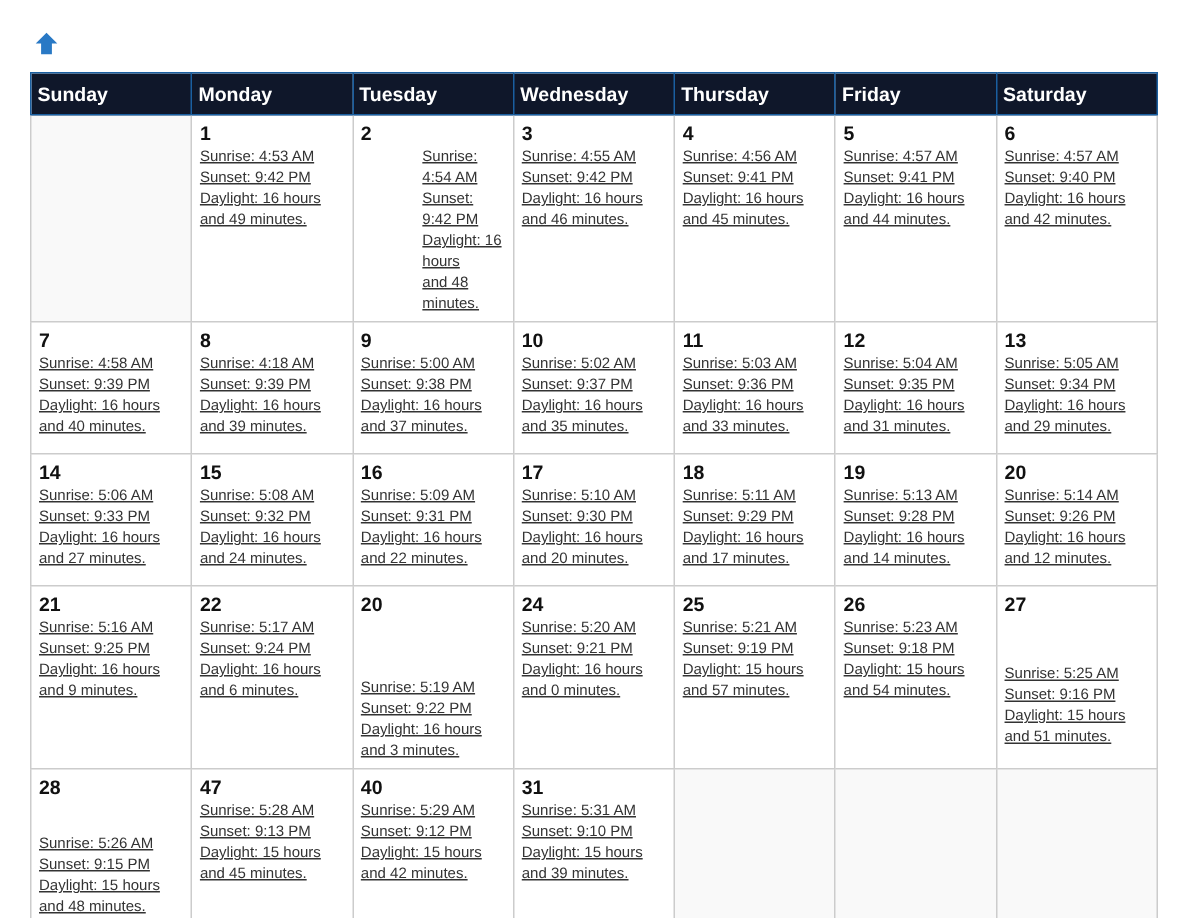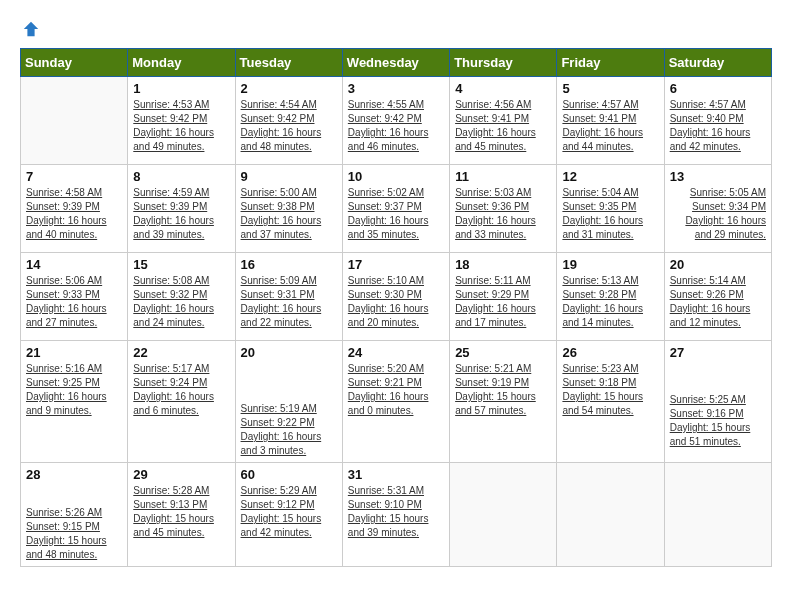--- a/index.html
+++ b/index.html
@@ -52,21 +52,21 @@
     .location {
       font-size: 16px;
       color: #333;
     }
     .calendar {
       width: 100%;
       border-collapse: collapse;
       border: 1px solid #ccc;
     }
     .calendar th {
-      background-color: #4d7c0f;
+      background-color: #0f172a;
       color: #fff;
       font-size: 13px;
       font-weight: bold;
       padding: 6px 4px;
       text-align: left;
       border: 1px solid #1a5fa0;
     }
     .calendar td {
       vertical-align: top;
       padding: 4px 5px;
@@ -130,21 +130,21 @@
         <td class="empty"></td>
         <td>
           <span class="day-number">1</span>
           <div class="day-info" style="white-space: pre-line;">Sunrise: 4:53 AM
 Sunset: 9:42 PM
 Daylight: 16 hours
 and 49 minutes.</div>
         </td>
         <td>
           <span class="day-number">2</span>
-          <div class="day-info" style="white-space: pre-line;">Sunrise: 4:54 AM
+          <div class="day-info" style="white-space: pre-line; margin-left: 41px;">Sunrise: 4:54 AM
 Sunset: 9:42 PM
 Daylight: 16 hours
 and 48 minutes.</div>
         </td>
         <td>
           <span class="day-number">3</span>
           <div class="day-info" style="white-space: pre-line;">Sunrise: 4:55 AM
 Sunset: 9:42 PM
 Daylight: 16 hours
 and 46 minutes.</div>
@@ -174,21 +174,21 @@
       <tr>
         <td>
           <span class="day-number">7</span>
           <div class="day-info" style="white-space: pre-line;">Sunrise: 4:58 AM
 Sunset: 9:39 PM
 Daylight: 16 hours
 and 40 minutes.</div>
         </td>
         <td>
           <span class="day-number">8</span>
-          <div class="day-info" style="white-space: pre-line;">Sunrise: 4:59 AM
+          <div class="day-info" style="white-space: pre-line;">Sunrise: 4:18 AM
 Sunset: 9:39 PM
 Daylight: 16 hours
 and 39 minutes.</div>
         </td>
         <td>
           <span class="day-number">9</span>
           <div class="day-info" style="white-space: pre-line;">Sunrise: 5:00 AM
 Sunset: 9:38 PM
 Daylight: 16 hours
 and 37 minutes.</div>
@@ -209,21 +209,21 @@
         </td>
         <td>
           <span class="day-number">12</span>
           <div class="day-info" style="white-space: pre-line;">Sunrise: 5:04 AM
 Sunset: 9:35 PM
 Daylight: 16 hours
 and 31 minutes.</div>
         </td>
         <td>
           <span class="day-number">13</span>
-          <div class="day-info" style="white-space: pre-line; text-align: right;">Sunrise: 5:05 AM
+          <div class="day-info" style="white-space: pre-line;">Sunrise: 5:05 AM
 Sunset: 9:34 PM
 Daylight: 16 hours
 and 29 minutes.</div>
         </td>
       </tr>
       <tr>
         <td>
           <span class="day-number">14</span>
           <div class="day-info" style="white-space: pre-line;">Sunrise: 5:06 AM
 Sunset: 9:33 PM
@@ -326,28 +326,28 @@
       </tr>
       <tr>
         <td>
           <span class="day-number">28</span>
           <div class="day-info" style="white-space: pre-line; margin-top: 24px;">Sunrise: 5:26 AM
 Sunset: 9:15 PM
 Daylight: 15 hours
 and 48 minutes.</div>
         </td>
         <td>
-          <span class="day-number">29</span>
+          <span class="day-number">47</span>
           <div class="day-info" style="white-space: pre-line;">Sunrise: 5:28 AM
 Sunset: 9:13 PM
 Daylight: 15 hours
 and 45 minutes.</div>
         </td>
         <td>
-          <span class="day-number">60</span>
+          <span class="day-number">40</span>
           <div class="day-info" style="white-space: pre-line;">Sunrise: 5:29 AM
 Sunset: 9:12 PM
 Daylight: 15 hours
 and 42 minutes.</div>
         </td>
         <td>
           <span class="day-number">31</span>
           <div class="day-info" style="white-space: pre-line;">Sunrise: 5:31 AM
 Sunset: 9:10 PM
 Daylight: 15 hours

